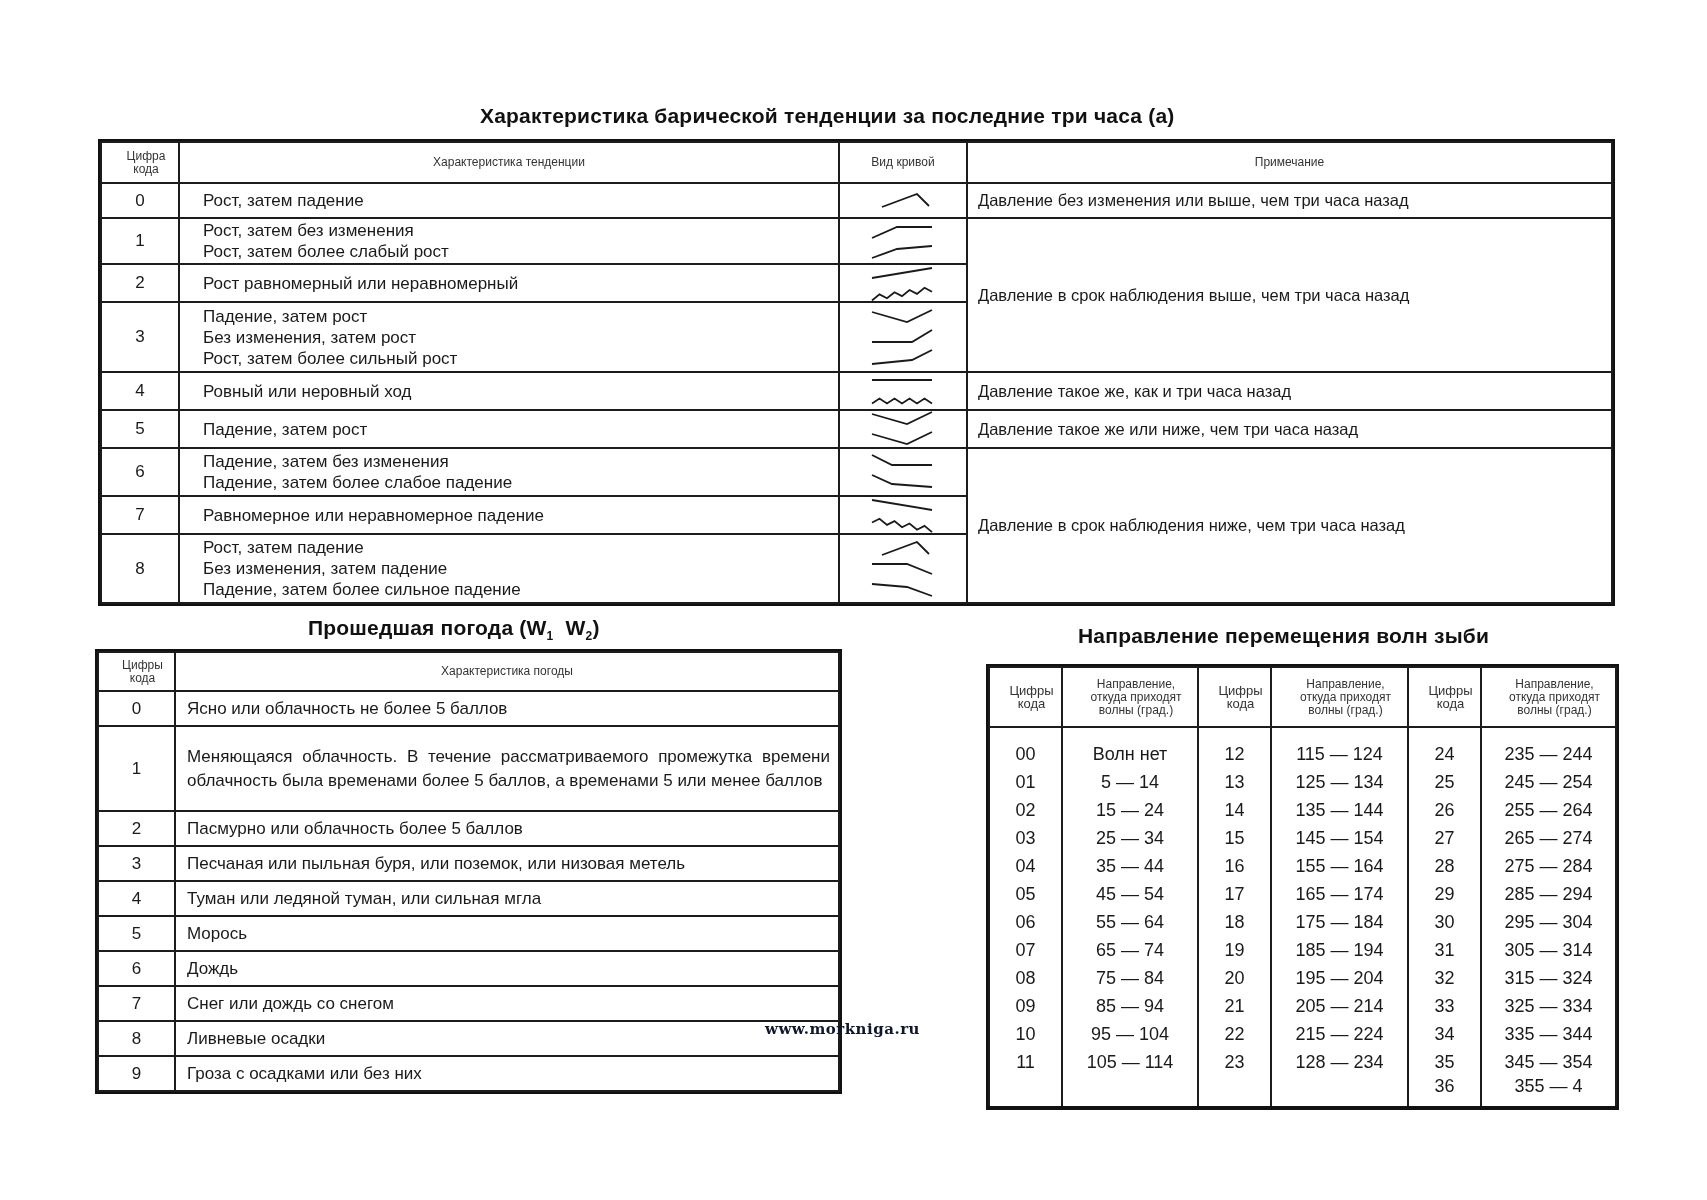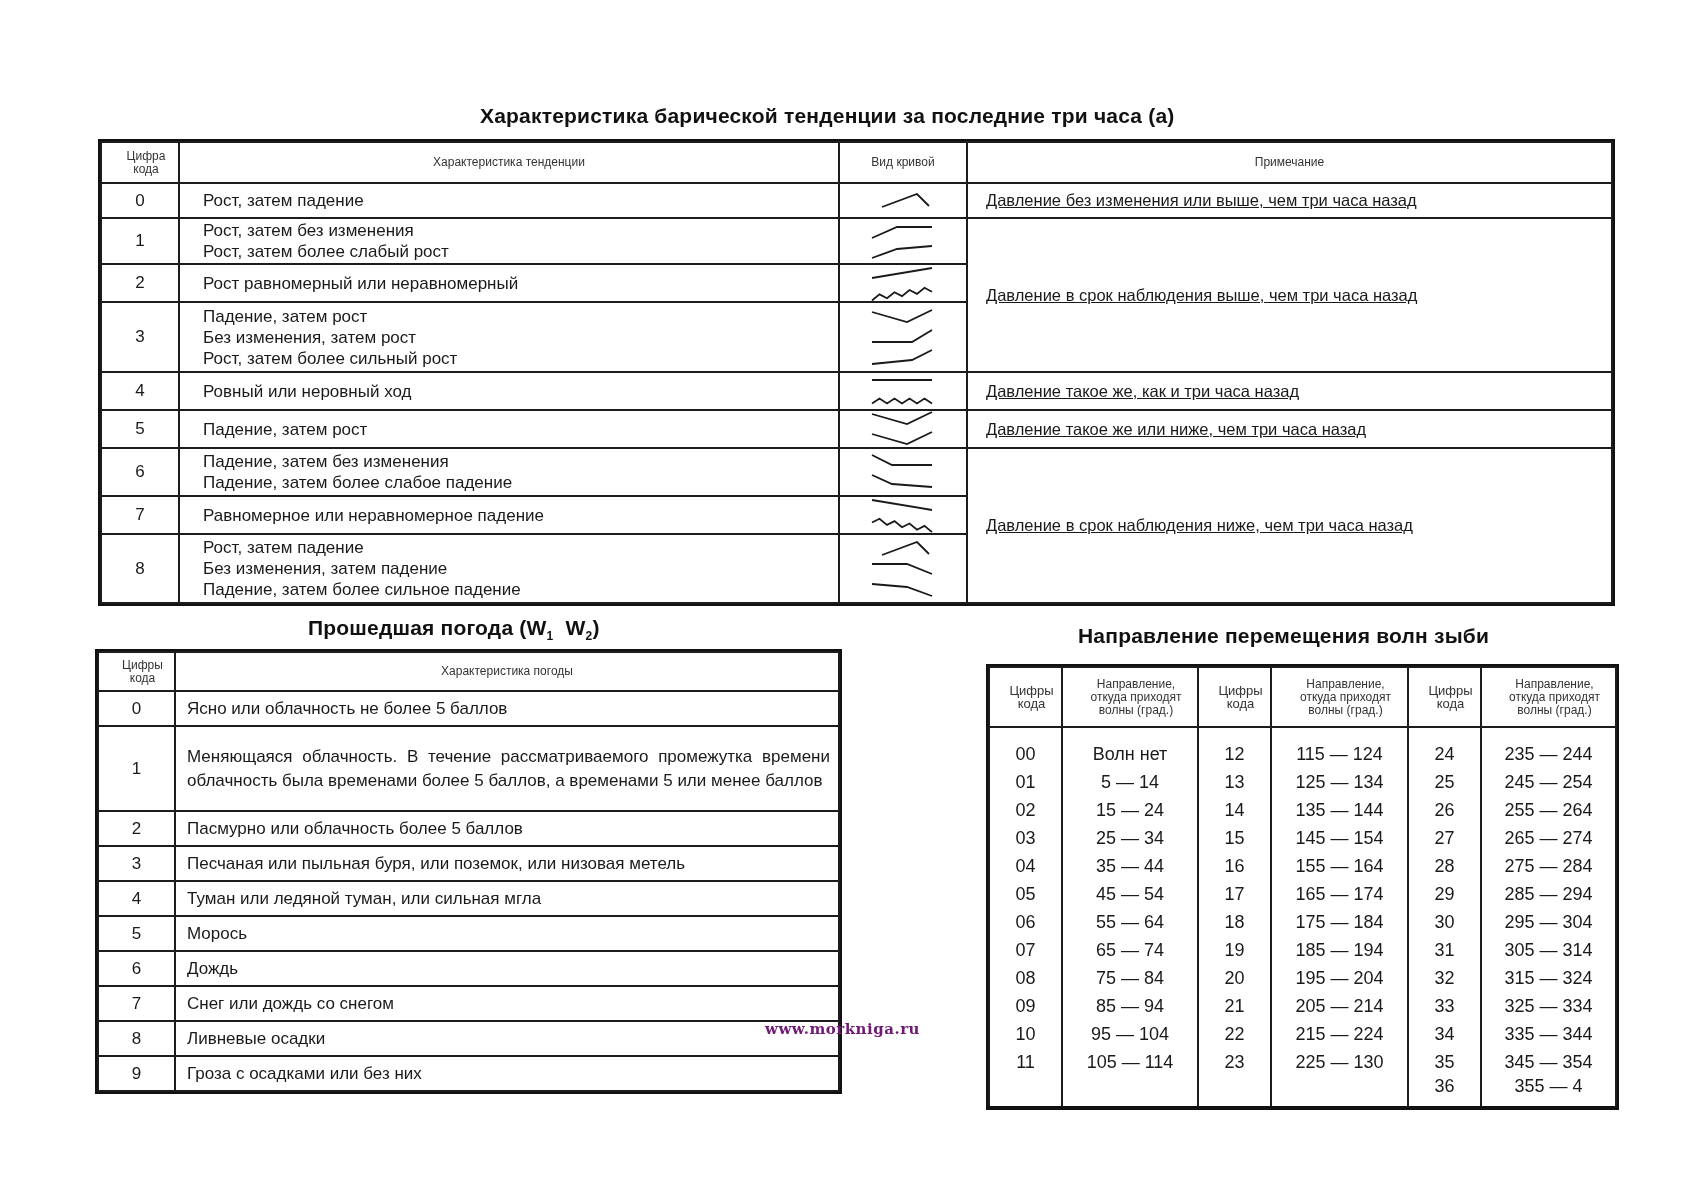--- a/index.html
+++ b/index.html
@@ -10,21 +10,21 @@
   .title {
     position: absolute; font-weight: bold; font-size: 21px; color: #111;
     white-space: nowrap; letter-spacing: 0.2px;
   }
   table { position: absolute; border-collapse: collapse; table-layout: fixed; }
   td, th { border: 2px solid #1c1c1c; padding: 0; }
   .tbl-outer { outline: 2.5px solid #111; }
   th { font-weight: normal; font-size: 12px; color: #333; text-align: center; line-height: 13px; }
   td.code { text-align: center; font-size: 17px; }
   td.txt { font-size: 17px; padding-left: 11px; line-height: 21px; vertical-align: middle; }
-  td.note { font-size: 16.5px; padding-left: 18px; vertical-align: middle; text-decoration: underline; }
+  td.note { font-size: 16.5px; padding-left: 10px; vertical-align: middle; }
   td.curve { text-align: center; vertical-align: middle; }
   td.curve svg { display: block; margin: 0 auto; }
   .line { display: block; padding-left: 12px; }
 
   
   #t1 { left: 100px; top: 141px; width: 1511px; }
   #t1 col.c0 { width: 78px; }
   #t1 col.c1 { width: 660px; }
   #t1 col.c2 { width: 128px; }
   #t1 col.c3 { width: 645px; }
@@ -42,21 +42,21 @@
   #t3 col.v1 { width: 136px; }
   #t3 col.v2 { width: 137px; }
   #t3 col.v3 { width: 135px; }
   #t3 td { border-top: none; border-bottom: none; text-align: center; font-size: 18px; height: 28px; }
   #t3 tr.hdr th { border-bottom: 2px solid #1c1c1c; }
   #t3 tr.last td { border-bottom: 2.5px solid #111; height: 30px; vertical-align: top; }
   #t3 tr.first td { padding-top: 12px; }
 
   .watermark {
     position: absolute; left: 765px; top: 1020px; font-family: "DejaVu Serif", serif;
-    font-weight: bold; font-size: 15px; color: #701a75; letter-spacing: 0.5px;
+    font-weight: bold; font-size: 15px; color: #0f172a; letter-spacing: 0.5px;
   }
 </style>
 </head>
 <body>
 
 <div class="title" style="left:480px; top:104px;">Характеристика барической тенденции за последние три часа (a)</div>
 
 <table id="t1" class="tbl-outer">
   <colgroup>
       <col class="c0">
@@ -389,21 +389,21 @@
         <td>95 — 104</td>
         <td>22</td>
         <td>215 — 224</td>
         <td>34</td>
         <td>335 — 344</td>
       </tr>
       <tr>
         <td>11</td>
         <td>105 — 114</td>
         <td>23</td>
-        <td>225 — 130</td>
+        <td>128 — 234</td>
         <td>35</td>
         <td>345 — 354</td>
       </tr>
       <tr class="last">
         <td></td>
         <td></td>
         <td></td>
         <td></td>
         <td>36</td>
         <td>355 — 4</td>

